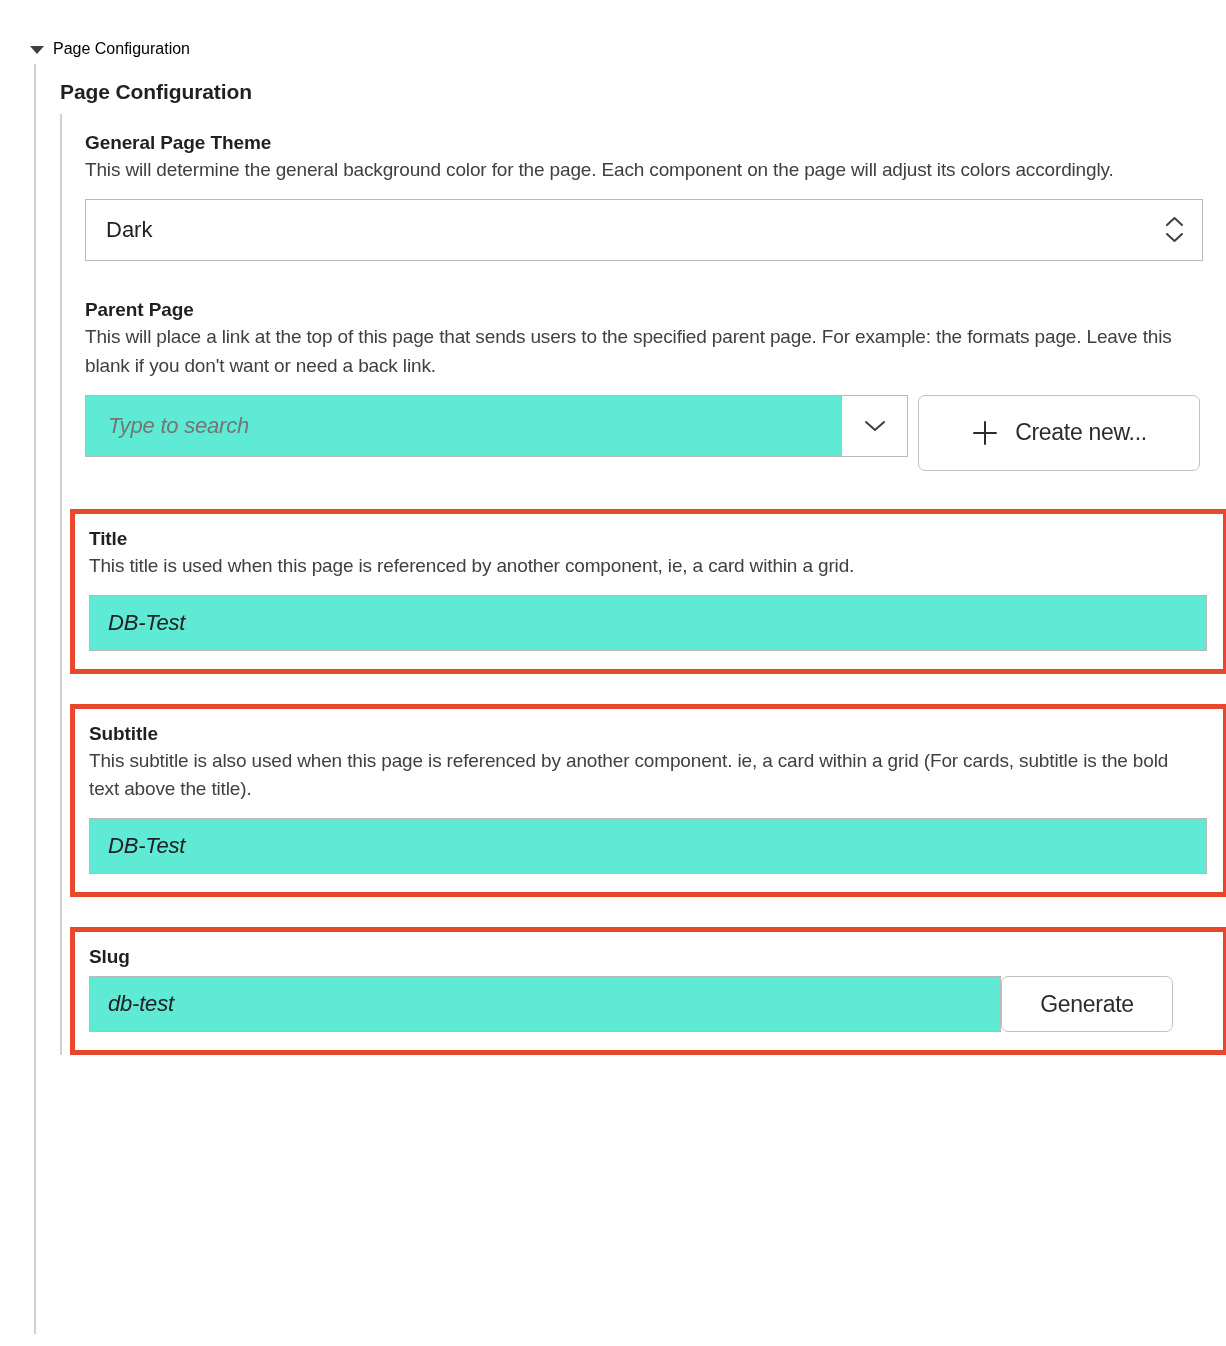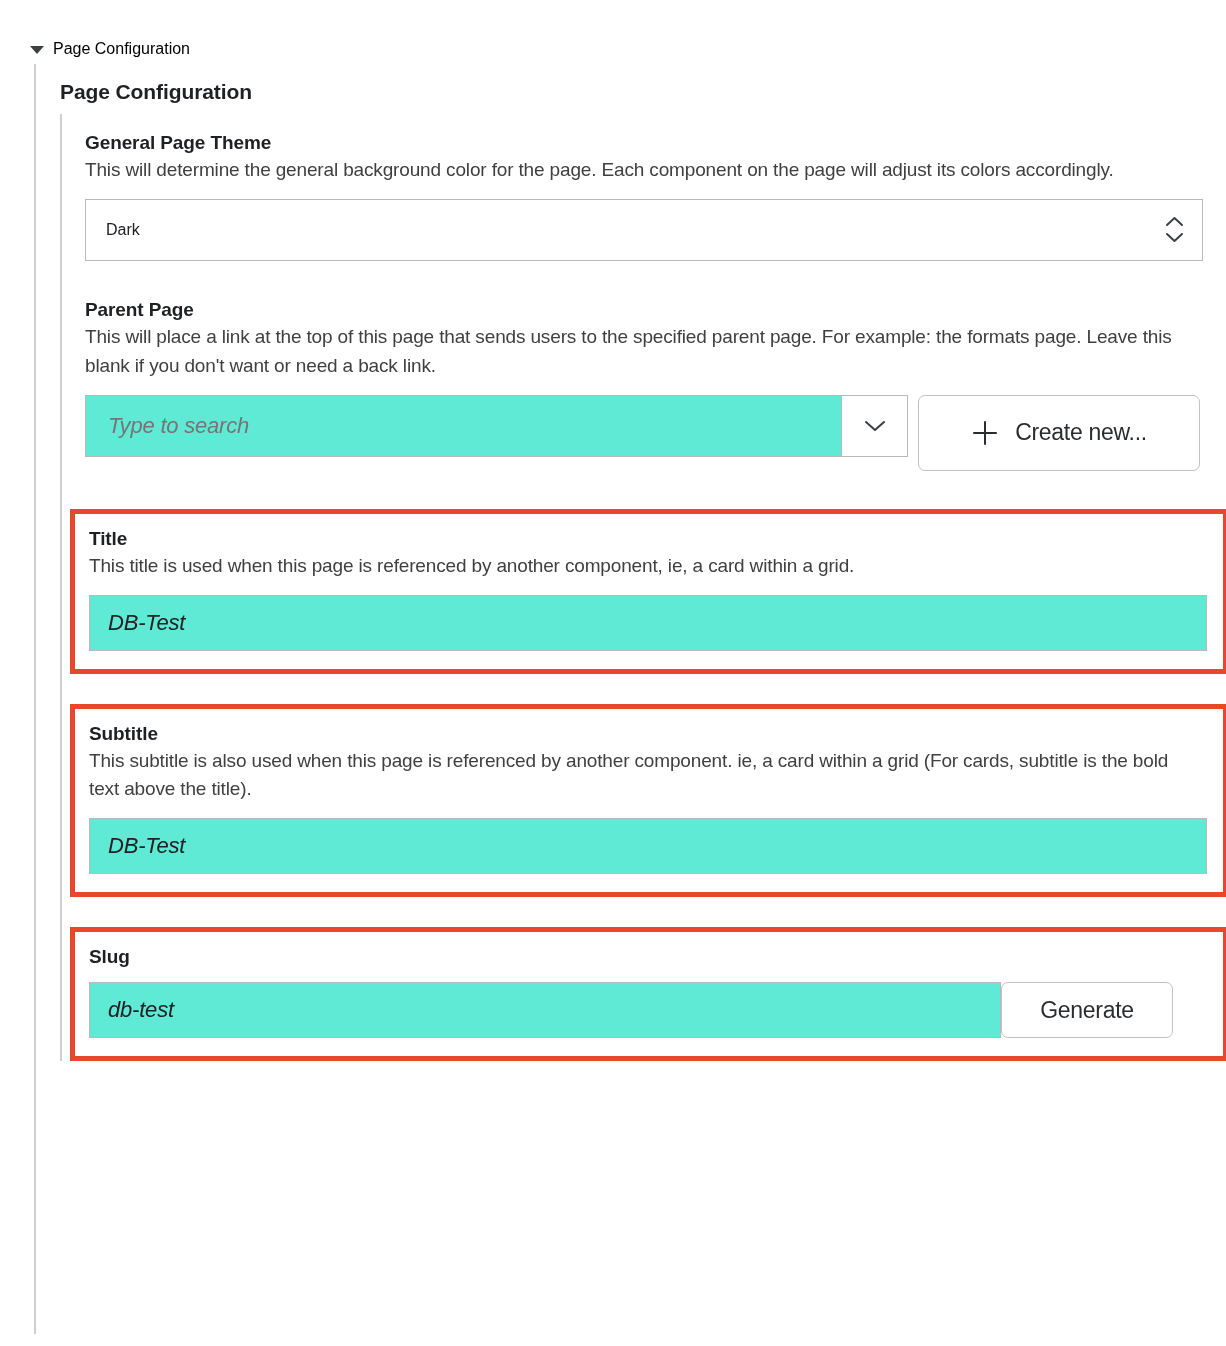--- a/index.html
+++ b/index.html
@@ -105,21 +105,21 @@
 
   .select-box {
     width: 1118px;
     height: 62px;
     border: 1px solid #b9b9b9;
     background: #ffffff;
     display: flex;
     align-items: center;
     justify-content: space-between;
     padding: 0 18px 0 20px;
-    font-size: 16px;
+    font-size: 22px;
     color: #202124;
   }
   .spinner {
     display: flex;
     flex-direction: column;
     align-items: center;
     justify-content: center;
     gap: 5px;
     color: #3c4043;
   }
@@ -175,21 +175,21 @@
     border-radius: 7px;
     background: #ffffff;
     display: flex;
     align-items: center;
     justify-content: center;
     font-size: 23px;
     color: #2a2c2f;
     letter-spacing: -0.3px;
   }
 
-  .slug-field .field-label { margin-bottom: 14px; }
+  .slug-field .field-label { margin-bottom: 8px; }
 </style>
 </head>
 <body>
 
 <div class="page">
 
   <div class="disclosure-row">
     <span class="tri"></span>
     <span>Page Configuration</span>
   </div>

